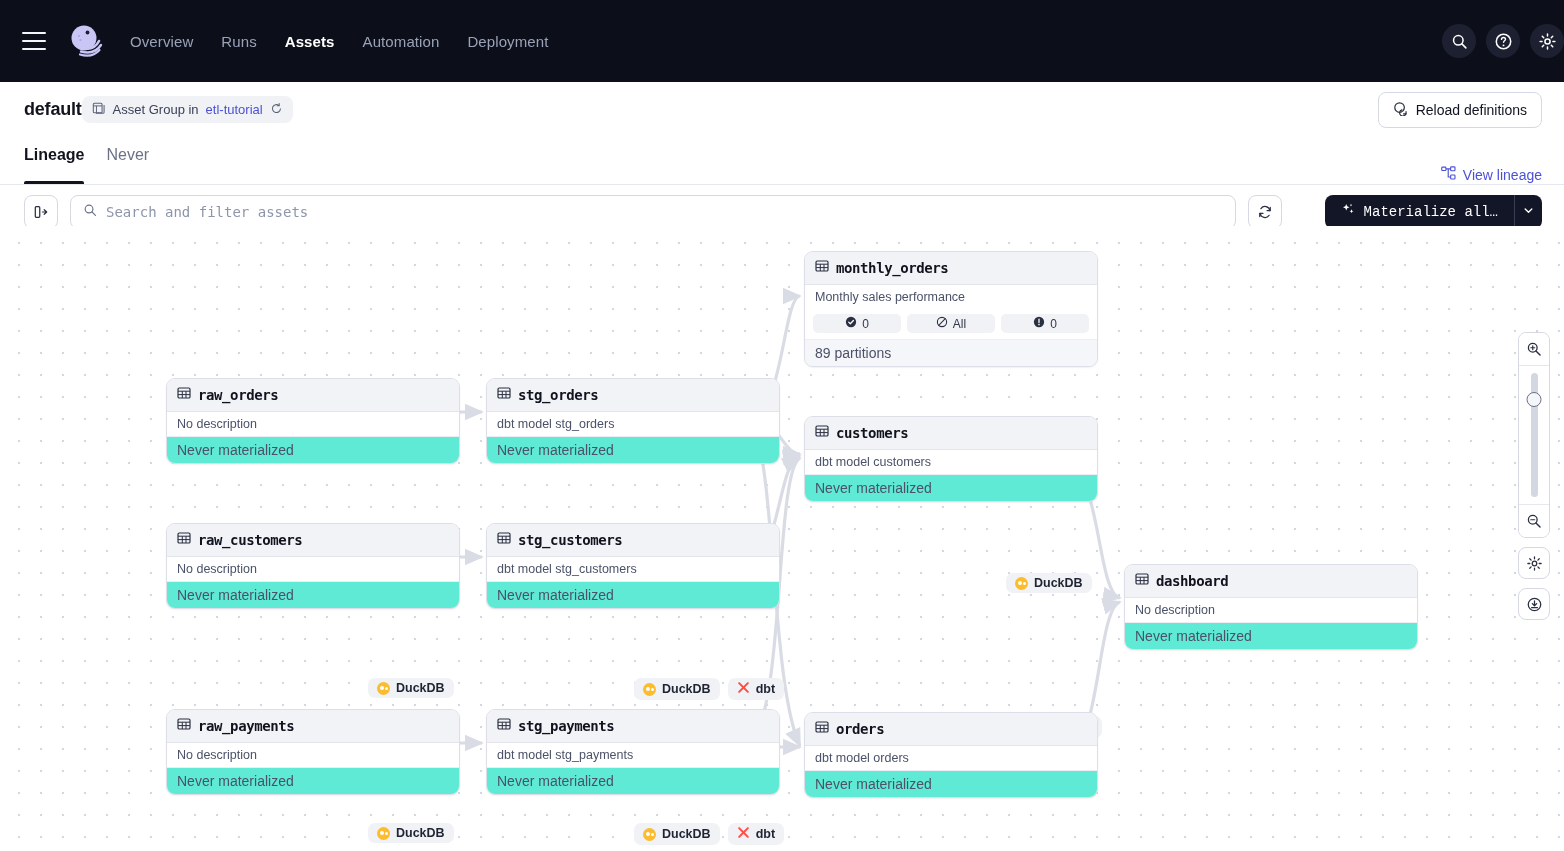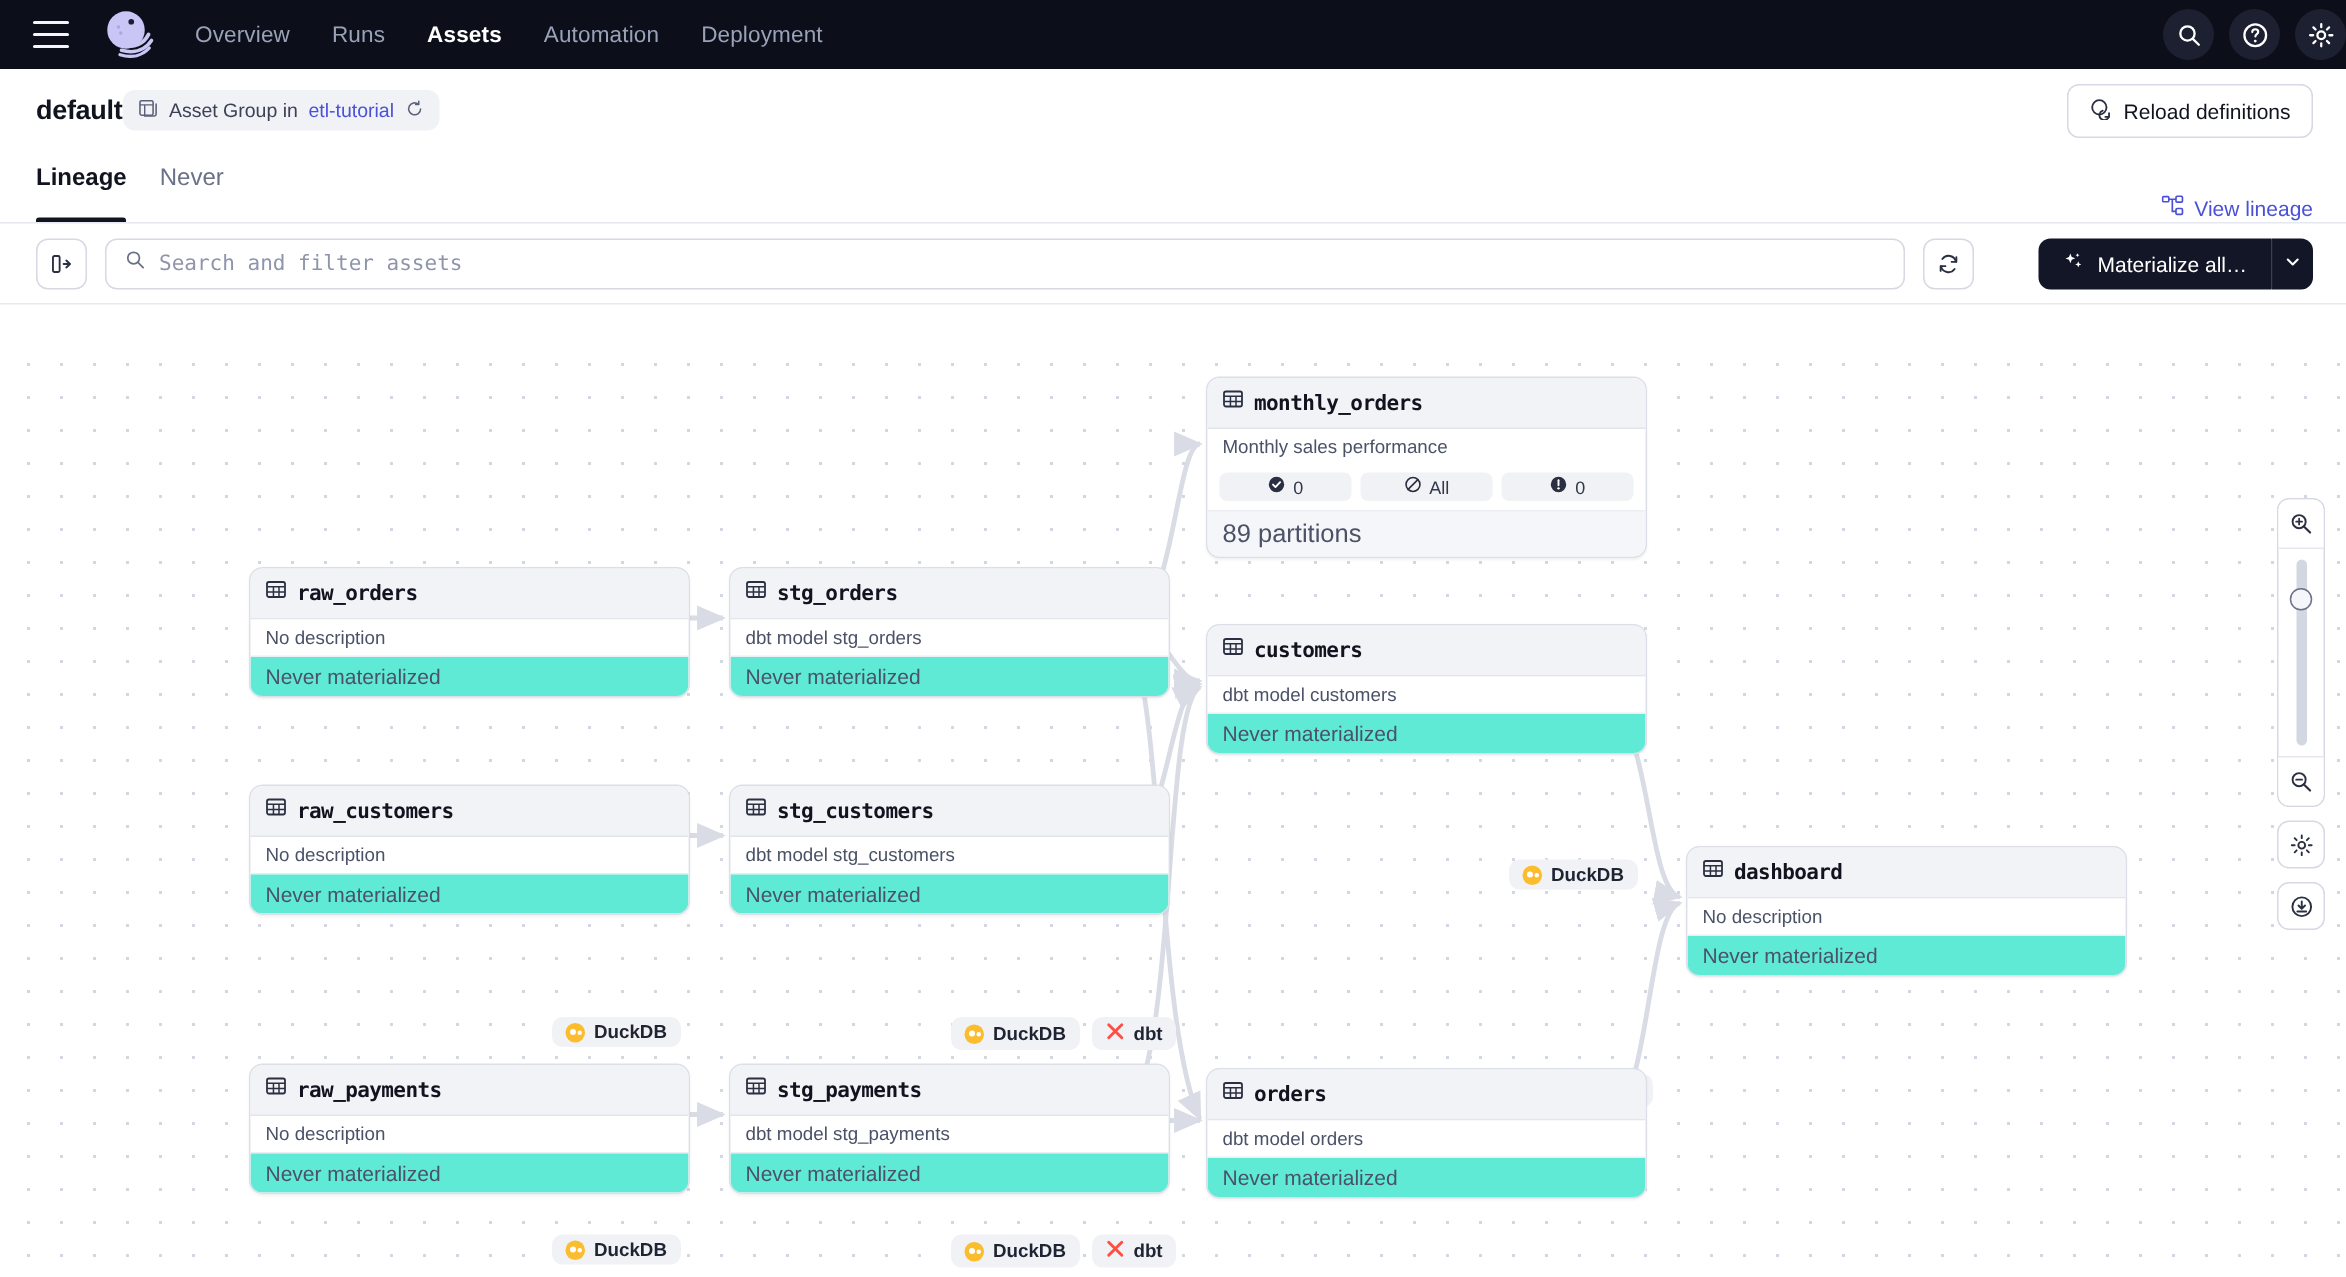--- a/index.html
+++ b/index.html
@@ -6,21 +6,21 @@
   html, body {
     width: 1564px; height: 851px;
     font-family: "Liberation Sans", sans-serif;
     background: #ffffff;
     overflow: hidden;
   }
   .app { position: relative; width: 1564px; height: 851px; }
 
   
   .topnav {
-    height: 46px; background: #0c0e1a;
+    height: 82px; background: #0c0e1a;
     display: flex; align-items: center;
     padding: 0 0 0 22px;
     position: relative; z-index: 30;
   }
   .hamburger { width: 24px; height: 18px; display: flex; flex-direction: column;
     justify-content: space-between; cursor: pointer; margin-right: 20px; }
   .hamburger span { display: block; height: 2px; background: #f5f6fa; border-radius: 1px; }
   .logo { width: 40px; height: 40px; margin-right: 24px; flex: 0 0 40px; }
   .nav-links { display: flex; align-items: center; gap: 28px; }
   .nav-link {
@@ -91,21 +91,21 @@
   .search-input {
     border: none; outline: none; background: transparent; width: 100%;
     font-family: "DejaVu Sans Mono", monospace; font-size: 14px; color: #11141f;
   }
   .search-input::placeholder { color: #8e95ab; }
   .mat-group { display: flex; align-items: stretch; margin-left: 2px; }
   .mat-btn {
     background: #131627; color: #fff; border: none;
     border-radius: 8px 0 0 8px; padding: 0 16px; height: 34px;
     display: inline-flex; align-items: center; gap: 8px;
-    font-size: 14px; cursor: pointer; font-family: Liberation Sans, sans-serif; margin-left: 29px;
+    font-size: 14px; cursor: pointer; font-family: Liberation Mono, monospace; margin-left: 29px;
   }
   .mat-caret {
     background: #131627; border: none; border-left: 1px solid #3a3f55;
     border-radius: 0 8px 8px 0; width: 28px; height: 34px; cursor: pointer;
     display: flex; align-items: center; justify-content: center;
   }
 
   
   .canvas {
     position: absolute; left: 0; top: 226px; width: 1564px; height: 625px;
@@ -142,21 +142,21 @@
   }
   .node-parts {
     display: flex; gap: 6px; padding: 5px 8px 6px; background: #fff;
   }
   .part-pill {
     flex: 1 1 0; background: #f1f2f6; border-radius: 5px;
     height: 19px; display: flex; align-items: center; justify-content: center;
     gap: 5px; font-size: 12px; color: #32384b;
   }
   .node-subtext {
-    padding: 5px 10px; font-size: 17px; color: #4b5268;
+    padding: 5px 10px; font-size: 14px; color: #4b5268;
     background: #f5f6f9; border-top: 1px solid #eceef4;
   }
 
   
   .tagrow { position: absolute; display: flex; gap: 8px; }
   .tag {
     display: inline-flex; align-items: center; gap: 6px;
     background: #f1f2f6; border-radius: 7px; padding: 3px 9px;
     font-size: 12.5px; font-weight: 700; color: #1f2433; white-space: nowrap;
   }

